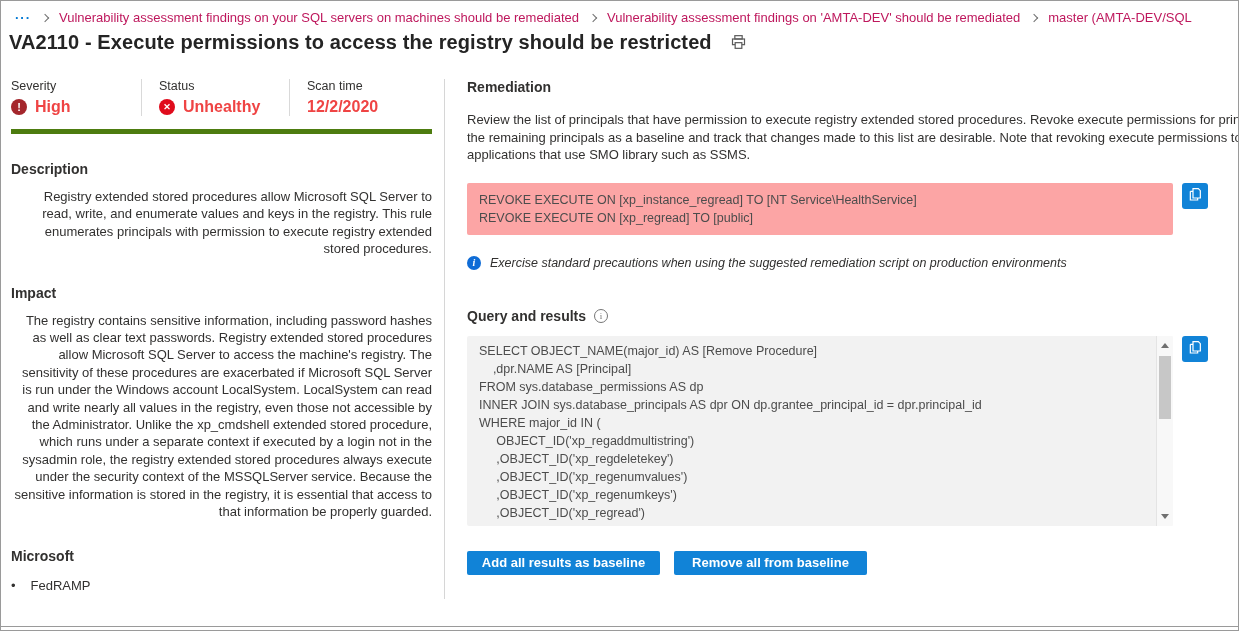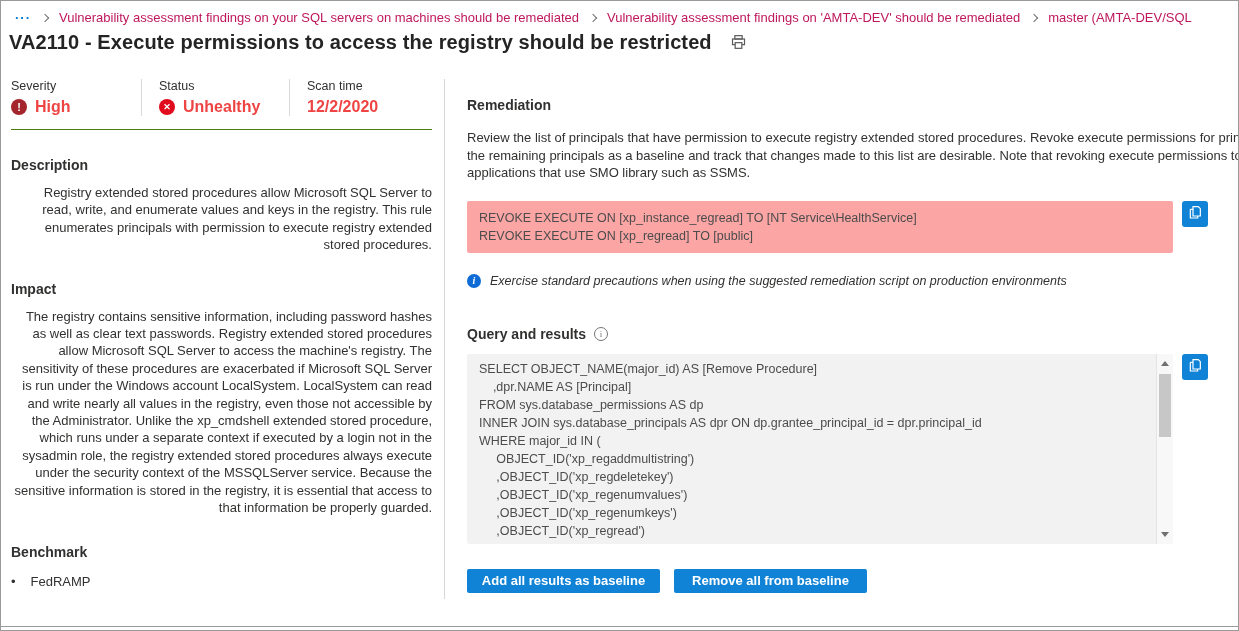--- a/index.html
+++ b/index.html
@@ -31,21 +31,21 @@
   }
   
   .title-row { display: flex; align-items: flex-start; padding: 4px 0 0 8px; }
   .page-title { font-size: 20px; font-weight: 700; color: #242424; letter-spacing: 0.1px; }
   .print-btn { margin-left: 18px; margin-top: 3px; cursor: pointer; background: none; border: none; line-height: 0; }
   
   .content { display: flex; margin-top: 25px; height: 520px; }
   .left-col { width: 444px; flex: none; border-right: 1px solid #d6d6d6; padding: 0 12px 0 10px; }
   .right-col { flex: 1; padding: 0 30px 0 22px; overflow: hidden; }
   
-  .summary-row { display: flex; padding-bottom: 13px; border-bottom: 1px solid #4d7c0f; }
+  .summary-row { display: flex; padding-bottom: 13px; border-bottom: 5px solid #4d7c0f; }
   .summary-cell { padding-right: 14px; }
   .summary-cell + .summary-cell { border-left: 1px solid #d9d9d9; padding-left: 17px; }
   .cell-severity { width: 130px; }
   .cell-status { width: 148px; }
   .summary-label { font-size: 12.5px; color: #323130; }
   .summary-value-row { display: flex; align-items: center; margin-top: 5px; }
   .summary-value { font-size: 16px; font-weight: 700; color: #ef4444; margin-left: 8px; }
   .summary-value.no-icon { margin-left: 0; }
   .sev-icon {
     width: 16px; height: 16px; border-radius: 50%; background: #a4262c; flex: none;
@@ -56,21 +56,21 @@
     color: #fff; font-size: 9px; font-weight: 700; line-height: 16px; text-align: center;
   }
   
   .section-heading { font-size: 14px; font-weight: 700; color: #323130; }
   .left-col .section-heading { margin-top: 27px; }
   .body-text { font-size: 13px; line-height: 17.4px; color: #323130; margin-top: 11px; text-align: right; }
   .benchmark-list { margin-top: 14px; list-style: none; }
   .benchmark-item { font-size: 13px; color: #323130; display: flex; align-items: center; }
   .benchmark-bullet { font-size: 13px; margin-right: 15px; }
   
-  .remediation-heading { margin-top: 18px; }
+  .remediation-heading { margin-top: 0; }
   .para-line { font-size: 13px; line-height: 17.6px; white-space: nowrap; color: #323130; }
   .para-block { margin-top: 16px; }
   .code-row { display: flex; align-items: flex-start; margin-top: 19px; }
   .code-block {
     flex: 1; background: #fca5a5; border-radius: 2px;
     padding: 8px 12px; min-height: 38px;
   }
   .code-line { font-size: 12.5px; line-height: 18px; color: #4c4c4c; white-space: pre; }
   .copy-btn {
     flex: none; width: 26px; height: 26px; margin-left: 9px; margin-top: 0;
@@ -170,21 +170,21 @@
         </div>
       </div>
     </div>
 
     <h2 class="section-heading">Description</h2>
     <p class="body-text">Registry extended stored procedures allow Microsoft SQL Server to read, write, and enumerate values and keys in the registry. This rule enumerates principals with permission to execute registry extended stored procedures.</p>
 
     <h2 class="section-heading">Impact</h2>
     <p class="body-text">The registry contains sensitive information, including password hashes as well as clear text passwords. Registry extended stored procedures allow Microsoft SQL Server to access the machine's registry. The sensitivity of these procedures are exacerbated if Microsoft SQL Server is run under the Windows account LocalSystem. LocalSystem can read and write nearly all values in the registry, even those not accessible by the Administrator. Unlike the xp_cmdshell extended stored procedure, which runs under a separate context if executed by a login not in the sysadmin role, the registry extended stored procedures always execute under the security context of the MSSQLServer service. Because the sensitive information is stored in the registry, it is essential that access to that information be properly guarded.</p>
 
-    <h2 class="section-heading">Benchmark</h2>
+    <h2 class="section-heading">Microsoft</h2>
     <ul class="benchmark-list">
       <li class="benchmark-item">
         <span class="benchmark-bullet">•</span>
         <span>FedRAMP</span>
       </li>
     </ul>
   </div>
 
   <div class="right-col">
 

